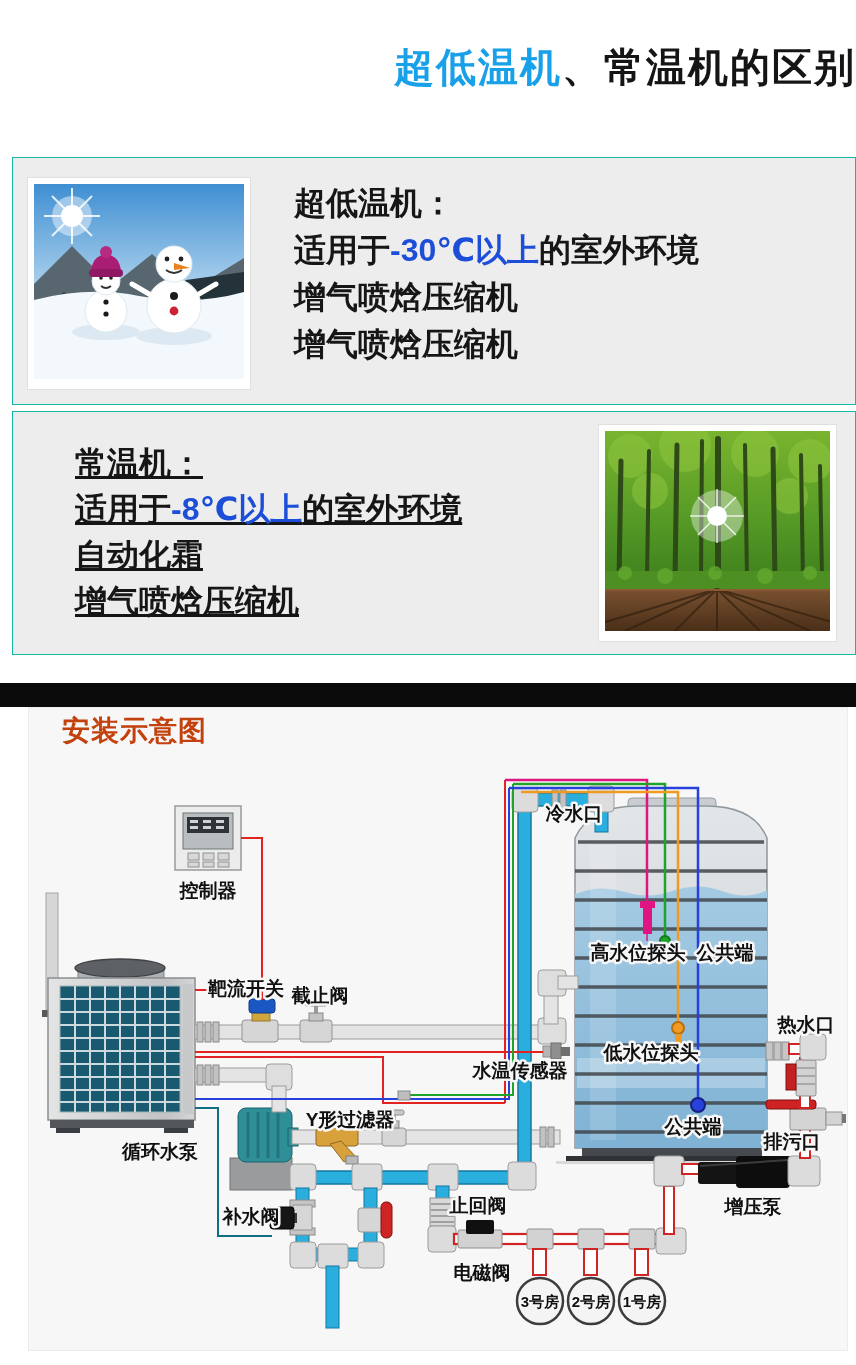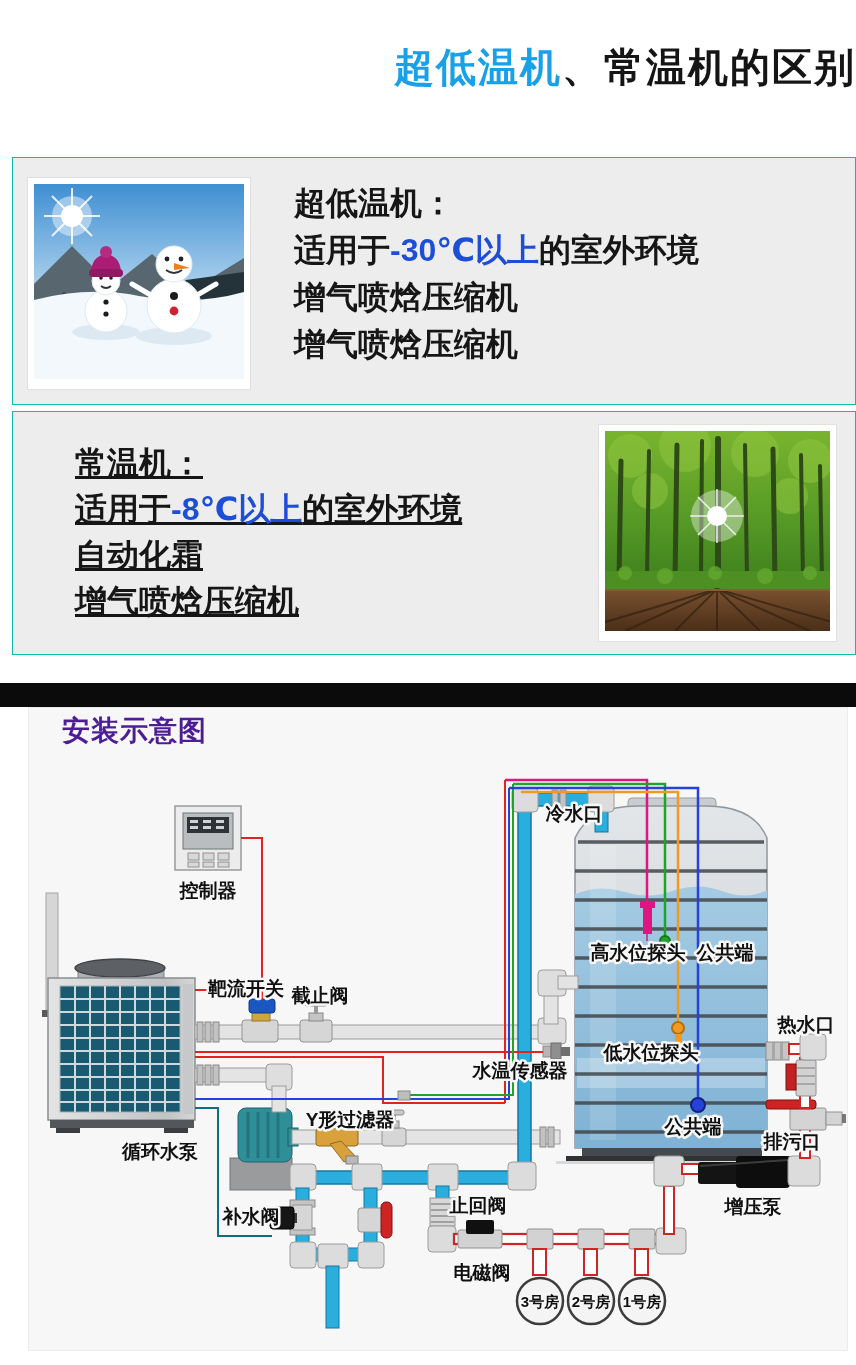--- a/index.html
+++ b/index.html
@@ -21,21 +21,21 @@
   #forest-photo{left:586px;top:13px;}
 
   .spec-text{position:absolute;color:#161616;font-size:32px;font-weight:600;line-height:47px;white-space:nowrap;}
   #card-ultra .spec-text{left:281px;top:22px;}
   #card-normal .spec-text{left:62px;top:28px;line-height:46px;text-decoration:underline;}
   .spec-text .accent{color:#1d4ed8;}
 
   
   #black-band{position:absolute;left:0;top:683px;width:856px;height:24px;background:#0b0b0b;}
   #diagram-panel{position:absolute;left:28px;top:707px;width:820px;height:644px;background:#f7f7f7;border:1px solid #ececec;box-sizing:border-box;}
-  #diagram-title{position:absolute;left:62px;top:712px;font-size:28px;font-weight:800;color:#4c1d95;letter-spacing:1px;}
+  #diagram-title{position:absolute;left:62px;top:712px;font-size:28px;font-weight:800;color:#c2410c;letter-spacing:1px;}
 
   #diagram-svg{position:absolute;left:0;top:0;width:856px;height:1365px;}
 
   .lbl{font-family:"Liberation Sans","DejaVu Sans",sans-serif;font-size:19px;font-weight:700;fill:#101010;
     paint-order:stroke;stroke:#f7f7f7;stroke-width:5px;stroke-linejoin:round;text-anchor:middle;}
   .lbl-sm{font-size:15px;stroke-width:4px;}
 </style>
 </head>
 <body>
 

